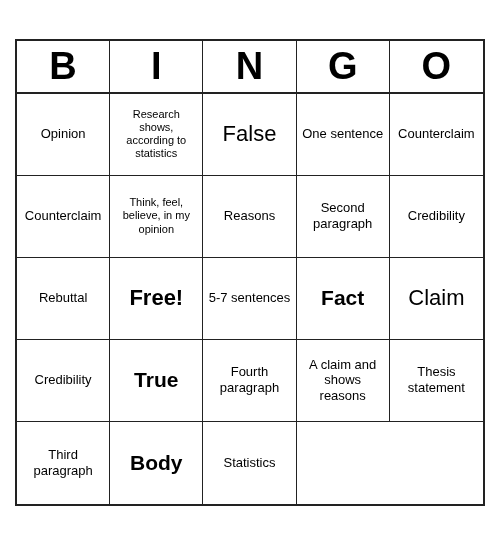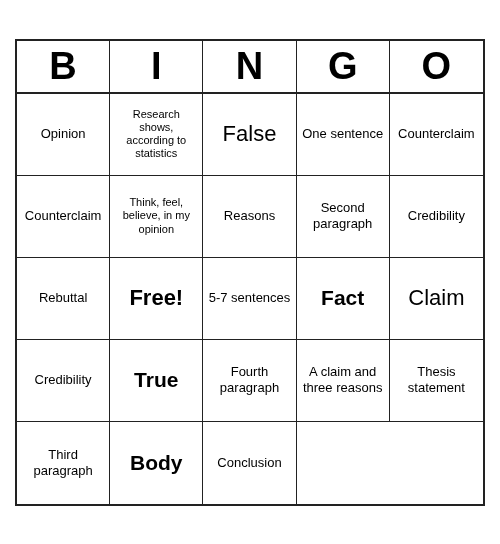--- a/index.html
+++ b/index.html
@@ -91,19 +91,19 @@
       <div class="bingo-cell">Second paragraph</div>
       <div class="bingo-cell">Credibility</div>
       <div class="bingo-cell">Rebuttal</div>
       <div class="bingo-cell free">Free!</div>
       <div class="bingo-cell">5-7 sentences</div>
       <div class="bingo-cell xlarge">Fact</div>
       <div class="bingo-cell large">Claim</div>
       <div class="bingo-cell">Credibility</div>
       <div class="bingo-cell xlarge">True</div>
       <div class="bingo-cell">Fourth paragraph</div>
-      <div class="bingo-cell">A claim and three reasons</div>
+      <div class="bingo-cell">A claim and shows reasons</div>
       <div class="bingo-cell">Thesis statement</div>
       <div class="bingo-cell">Third paragraph</div>
       <div class="bingo-cell xlarge">Body</div>
-      <div class="bingo-cell">Conclusion</div>
+      <div class="bingo-cell">Statistics</div>
     </div>
 </div>
 
 </body></html>

